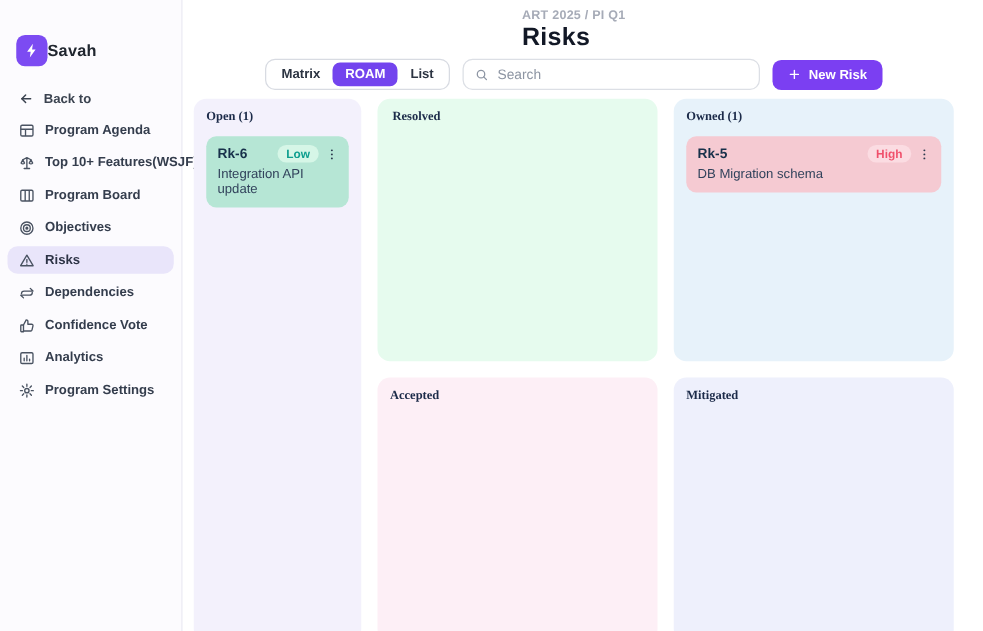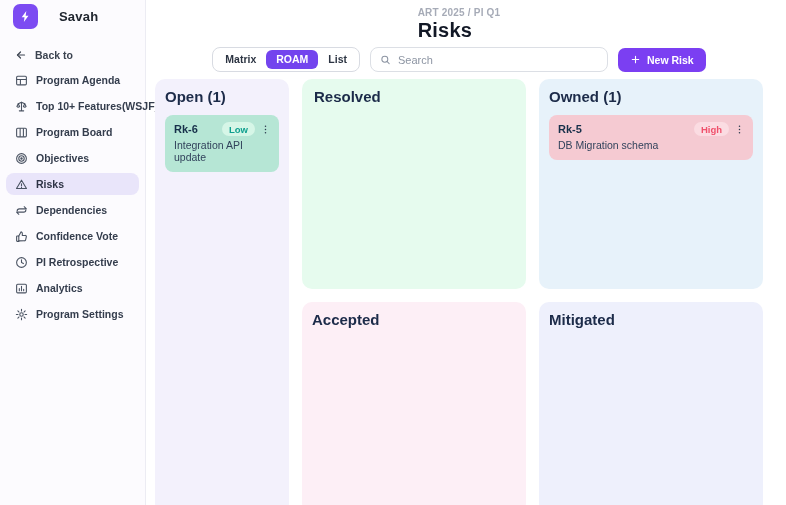--- a/index.html
+++ b/index.html
@@ -8,21 +8,21 @@
     font-family:"Liberation Sans", sans-serif;
     background:#ffffff; color:#1f2937; display:flex;
   }
   svg { display:block; }
 
   
   .sidebar {
     width:146px; height:100%; background:#fcfbfe;
     border-right:1px solid #ececf3; flex:none;
   }
-  .logo-row { display:flex; align-items:center; gap:21px; padding:4px 13px 6px 13px; }
+  .logo-row { display:flex; align-items:center; gap:0; padding:28px 13px 6px 13px; }
   .logo-box {
     width:25px; height:25px; border-radius:7px; background:#7c4bf2;
     display:flex; align-items:center; justify-content:center; color:#fff;
   }
   .app-name { font-size:13px; font-weight:800; color:#20262f; letter-spacing:.2px; }
   .back-row {
     display:flex; align-items:flex-start; gap:8px; padding:14px 15px 4px 15px;
     font-size:10.5px; font-weight:700; color:#3b4350; cursor:pointer;
   }
   .nav { }
@@ -75,21 +75,21 @@
     grid-template-columns:134px 224px 224px;
     grid-template-rows:210px 211px;
     gap:13px;
   }
   .col { border-radius:10px; padding:9px 10px; }
   .col-open { grid-row:1 / 3; background:#f3f1fc; }
   .col-resolved { background:#e6fbee;padding-left:12px; }
   .col-owned { background:#e7f2fa; }
   .col-accepted { background:#fdeff6; }
   .col-mitigated { background:#eef0fc; }
-  .col-header { font-size:15px; font-weight:700; color:#1c2b49; }
+  .col-header { font-size:10px; font-weight:700; color:#1c2b49;font-family:Liberation Serif, serif; }
 
   .risk-card { margin-top:10px; border-radius:8px; padding:7px 8px 9px 9px; cursor:pointer; }
   .risk-card.low { background:#b6e6d5; }
   .risk-card.high { background:#f5cad2; }
   .card-top { display:flex; align-items:center; }
   .card-id { font-size:11px; font-weight:800; color:#17304a; flex:1; }
   .sev-badge {
     font-size:9.5px; font-weight:700; padding:1.5px 7px; border-radius:9px; flex:none;
   }
   .sev-badge.low { background:#d6f6e7; color:#0e9f8f; }
@@ -162,27 +162,20 @@
           <path d="M7 19l-4-4h13a4 4 0 0 0 4-4"></path>
         </svg>
       <span>Dependencies</span>
     </div>
     <div class="nav-item">
       <svg class="nav-ic" width="13" height="13" viewBox="0 0 24 24" fill="none" stroke="currentColor" stroke-width="2" stroke-linecap="round" stroke-linejoin="round">
           <path d="M7 11v10H4a1 1 0 0 1-1-1v-8a1 1 0 0 1 1-1h3z"></path>
           <path d="M7 11l4-7.5A2.4 2.4 0 0 1 13.5 6V10H19a2 2 0 0 1 2 2.4l-1.4 6A2 2 0 0 1 17.6 20H7"></path>
         </svg>
       <span>Confidence Vote</span>
-    </div>
-    <div class="nav-item">
-      <svg class="nav-ic" width="13" height="13" viewBox="0 0 24 24" fill="none" stroke="currentColor" stroke-width="2" stroke-linecap="round">
-          <circle cx="12" cy="12" r="9"></circle>
-          <path d="M12 7v5l3.5 2"></path>
-        </svg>
-      <span>PI Retrospective</span>
     </div>
     <div class="nav-item">
       <svg class="nav-ic" width="13" height="13" viewBox="0 0 24 24" fill="none" stroke="currentColor" stroke-width="2" stroke-linecap="round">
           <rect x="3" y="4" width="18" height="16" rx="2"></rect>
           <path d="M8 16v-4M12 16V8M16 16v-2.5"></path>
         </svg>
       <span>Analytics</span>
     </div>
     <div class="nav-item">
       <svg class="nav-ic" width="13" height="13" viewBox="0 0 24 24" fill="none" stroke="currentColor" stroke-width="2" stroke-linecap="round">

